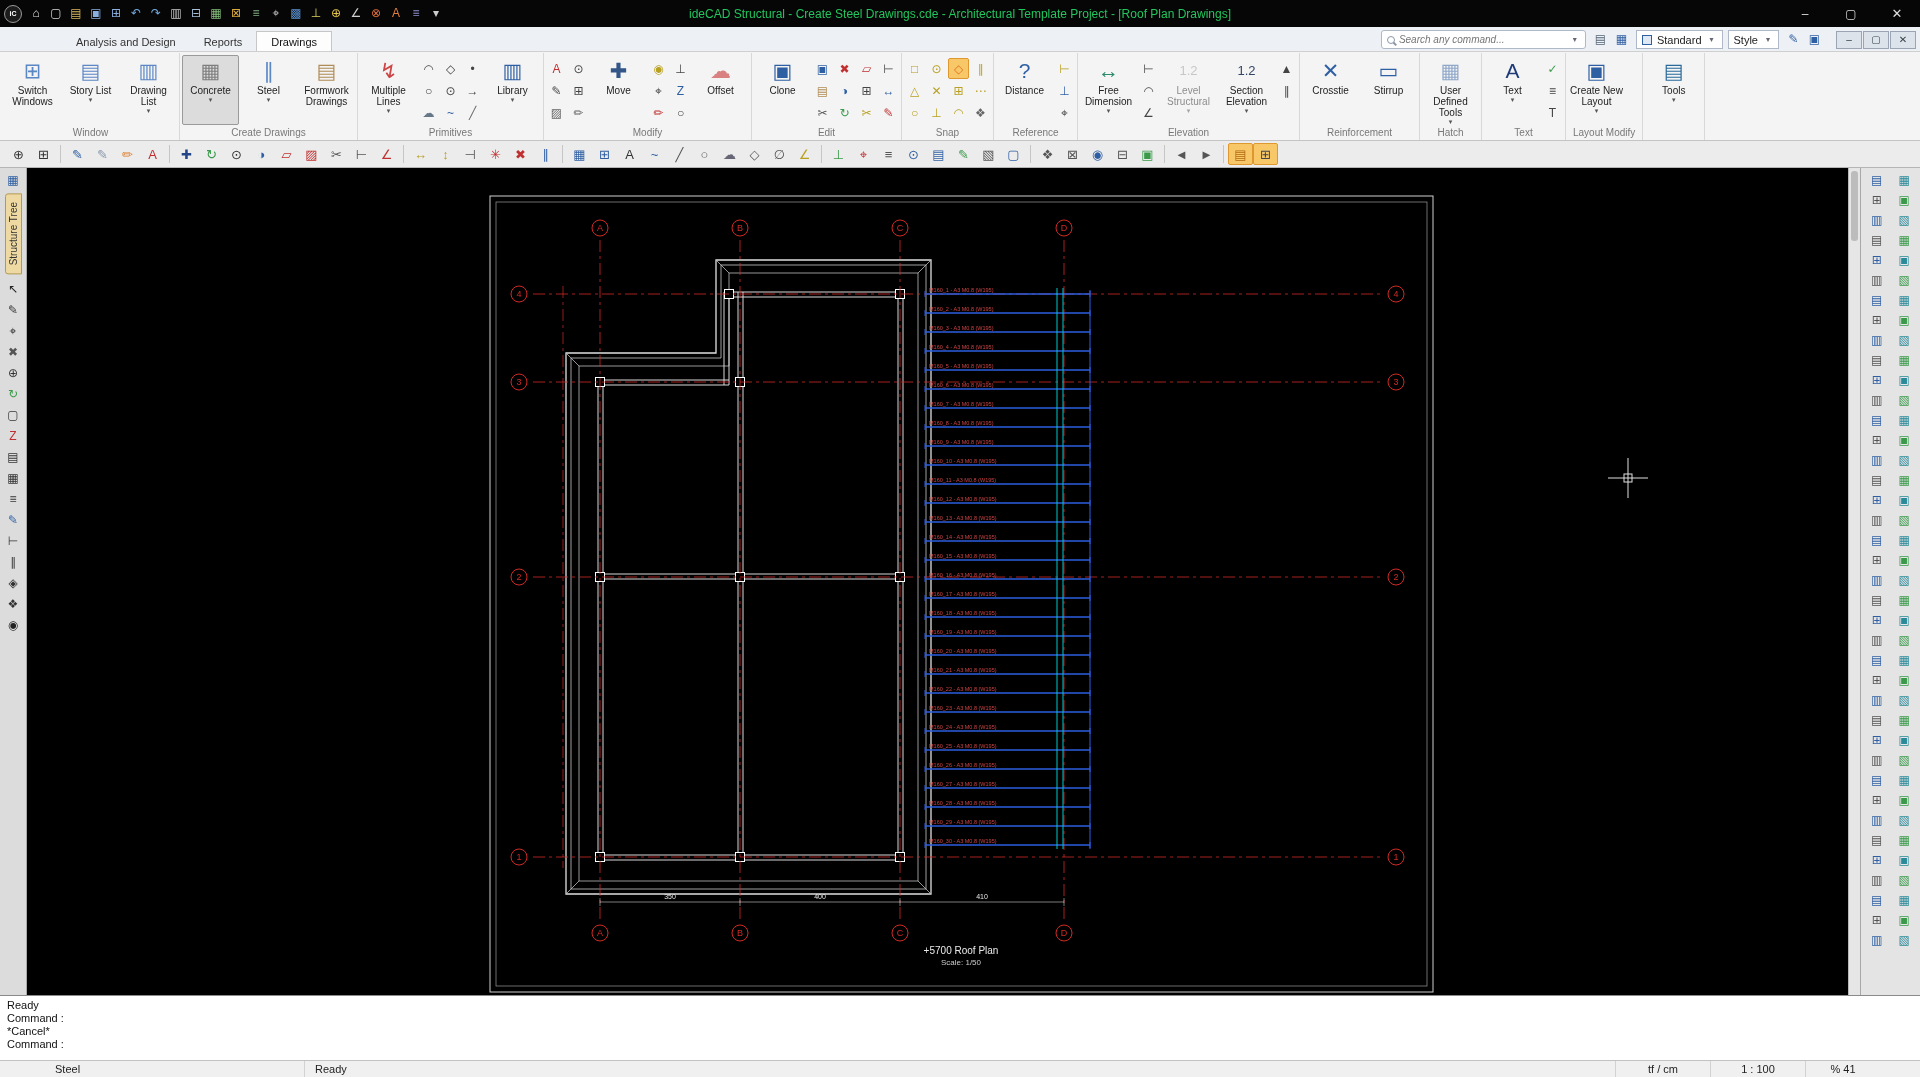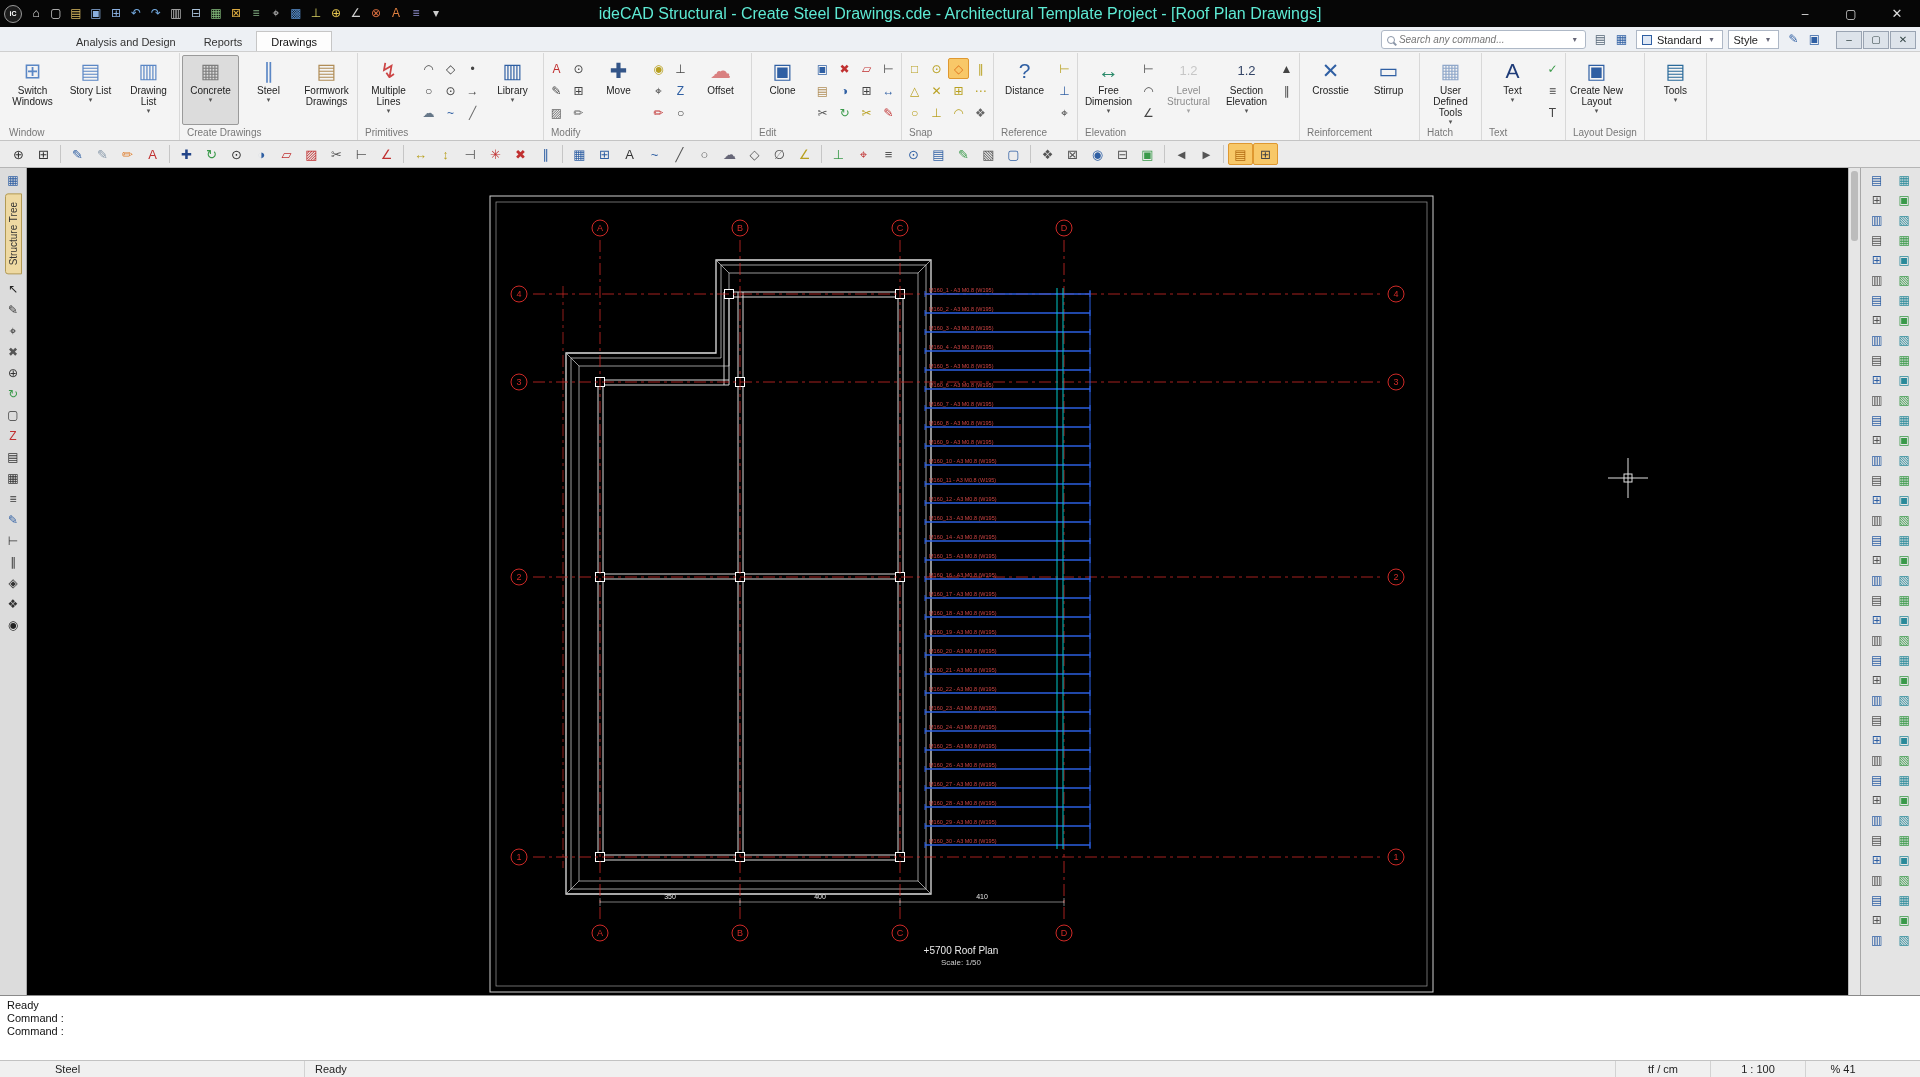--- a/index.html
+++ b/index.html
@@ -4,21 +4,21 @@
 <style>
   *{margin:0;padding:0;box-sizing:border-box}
   html,body{width:1920px;height:1077px;overflow:hidden;background:#f0f0f0;
     font-family:"Liberation Sans","DejaVu Sans",sans-serif;-webkit-user-select:none;user-select:none}
   
   .titlebar{height:27px;background:#060606;display:flex;align-items:center;position:relative;color:#eee}
   .qat{display:flex;align-items:center;gap:2px;padding-left:4px}
   .logo{width:18px;height:18px;border-radius:50%;background:#1c1c1c;border:1px solid #999;
     color:#fff;font-size:7px;line-height:16px;text-align:center;font-weight:bold;margin-right:3px}
   .qicon{width:18px;height:19px;font-size:12px;line-height:19px;text-align:center;display:inline-block;cursor:default}
-  .win-title{position:absolute;left:50%;transform:translateX(-50%);font-size:16px;color:#5eead4;white-space:nowrap}
+  .win-title{position:absolute;left:50%;transform:translateX(-50%);font-size:12px;color:#22c55e;white-space:nowrap}
   .win-controls{margin-left:auto;display:flex;height:100%}
   .wbtn{width:46px;height:100%;color:#ddd;font-size:12px;display:flex;align-items:center;justify-content:center}
   .wbtn:last-child{font-size:13px}
   
   .tabrow{height:25px;background:#edf0f4;display:flex;align-items:flex-end;border-bottom:1px solid #cfcfcf}
   .tabs{display:flex;align-items:flex-end;padding-left:62px}
   .tab{padding:4px 14px 3px;font-size:11px;color:#333;white-space:nowrap}
   .tab.active{background:#fdfdfd;border:1px solid #c6c6c6;border-bottom:none;color:#111}
   .tabrow-right{margin-left:auto;display:flex;align-items:center;gap:5px;padding:0 4px 2px}
   .searchbox{width:205px;height:19px;background:#fff;border:1px solid #aeb8c6;border-radius:3px;
@@ -33,21 +33,21 @@
     font-size:11px;color:#222;padding:0 5px;gap:5px;white-space:nowrap}
   .cbicon{width:10px;height:10px;border:1px solid #2f5fa3;background:#dfe8f5;display:inline-block}
   .tricon{width:19px;height:19px;font-size:12px;line-height:19px;text-align:center}
   .mdi{display:flex;margin-left:6px}
   .mdibtn{width:26px;height:18px;border:1px solid #9aa4b2;background:#dde3ea;color:#344;
     font-size:10px;display:flex;align-items:center;justify-content:center;margin-left:1px}
   
   .ribbon{height:89px;background:#f4f4f4;display:flex;border-bottom:1px solid #c4c4c4;padding:1px 2px 0;overflow:hidden}
   .rgroup{display:flex;flex-direction:column;border-right:1px solid #d8d8d8;padding:0 2px;flex:0 0 auto}
   .rbody{flex:1;display:flex;align-items:flex-start;gap:1px;padding-top:2px}
-  .rlabel{height:14px;font-size:10px;color:#787878;line-height:13px;white-space:nowrap;padding:0 5px}
+  .rlabel{height:14px;font-size:10px;color:#787878;text-align:center;line-height:13px;white-space:nowrap;padding:0 5px}
   .rbig{width:57px;height:70px;display:flex;flex-direction:column;align-items:center;font-size:10px;color:#222;
     text-align:center;padding:2px 1px 0;border:1px solid transparent;border-radius:2px}
   .rbig .ricon{font-size:21px;height:26px;line-height:26px}
   .rbig .rtext{line-height:11px;margin-top:1px;max-width:55px}
   .rbig .arrow{font-size:7px;color:#555;line-height:8px}
   .rbig.active{background:#dcdcdc;border-color:#9a9a9a}
   .rbig.disabled{opacity:.5}
   .rgrid{display:grid;grid-auto-flow:column;grid-template-rows:repeat(3,21px);gap:1px;padding-top:3px}
   .sicon{width:21px;height:21px;font-size:12px;text-align:center;line-height:21px;border:1px solid transparent;border-radius:2px}
   .sicon.active{background:#f8c868;border-color:#df9830}
@@ -374,21 +374,21 @@
       <div class="rlabel">Text</div>
     </div>
     <div class="rgroup">
       <div class="rbody">
         <div class="rbig">
           <span class="ricon" style="color: rgb(47, 95, 163);">▣</span>
           <span class="rtext">Create New Layout</span>
           <span class="arrow">▾</span>
         </div>
       </div>
-      <div class="rlabel">Layout Design</div>
+      <div class="rlabel">Layout Modify</div>
     </div>
     <div class="rgroup">
       <div class="rbody">
         <div class="rbig">
           <span class="ricon" style="color: rgb(42, 106, 154);">▤</span>
           <span class="rtext">Tools</span>
           <span class="arrow">▾</span>
         </div>
       </div>
       <div class="rlabel"></div>
@@ -776,20 +776,21 @@
       <span class="rpicon" style="color: rgb(85, 85, 85);">⊞</span>
       <span class="rpicon" style="color: rgb(58, 154, 74);">▣</span>
       <span class="rpicon" style="color: rgb(47, 95, 163);">▥</span>
       <span class="rpicon" style="color: rgb(42, 138, 154);">▧</span>
     </div>
 </div>
 
 <div class="cmdarea" id="cmdarea">
     <div class="cmdline">Ready</div>
     <div class="cmdline">Command :</div>
+    <div class="cmdline">*Cancel*</div>
     <div class="cmdline">Command :</div>
   </div>
 
 <div class="statusbar">
   <div class="sseg first">Steel</div>
   <div class="sseg grow">Ready</div>
   <div class="sseg right units">tf / cm</div>
   <div class="sseg right scale">1 : 100</div>
   <div class="sseg right zoom">% 41</div>
   <div class="sgrip"></div>

